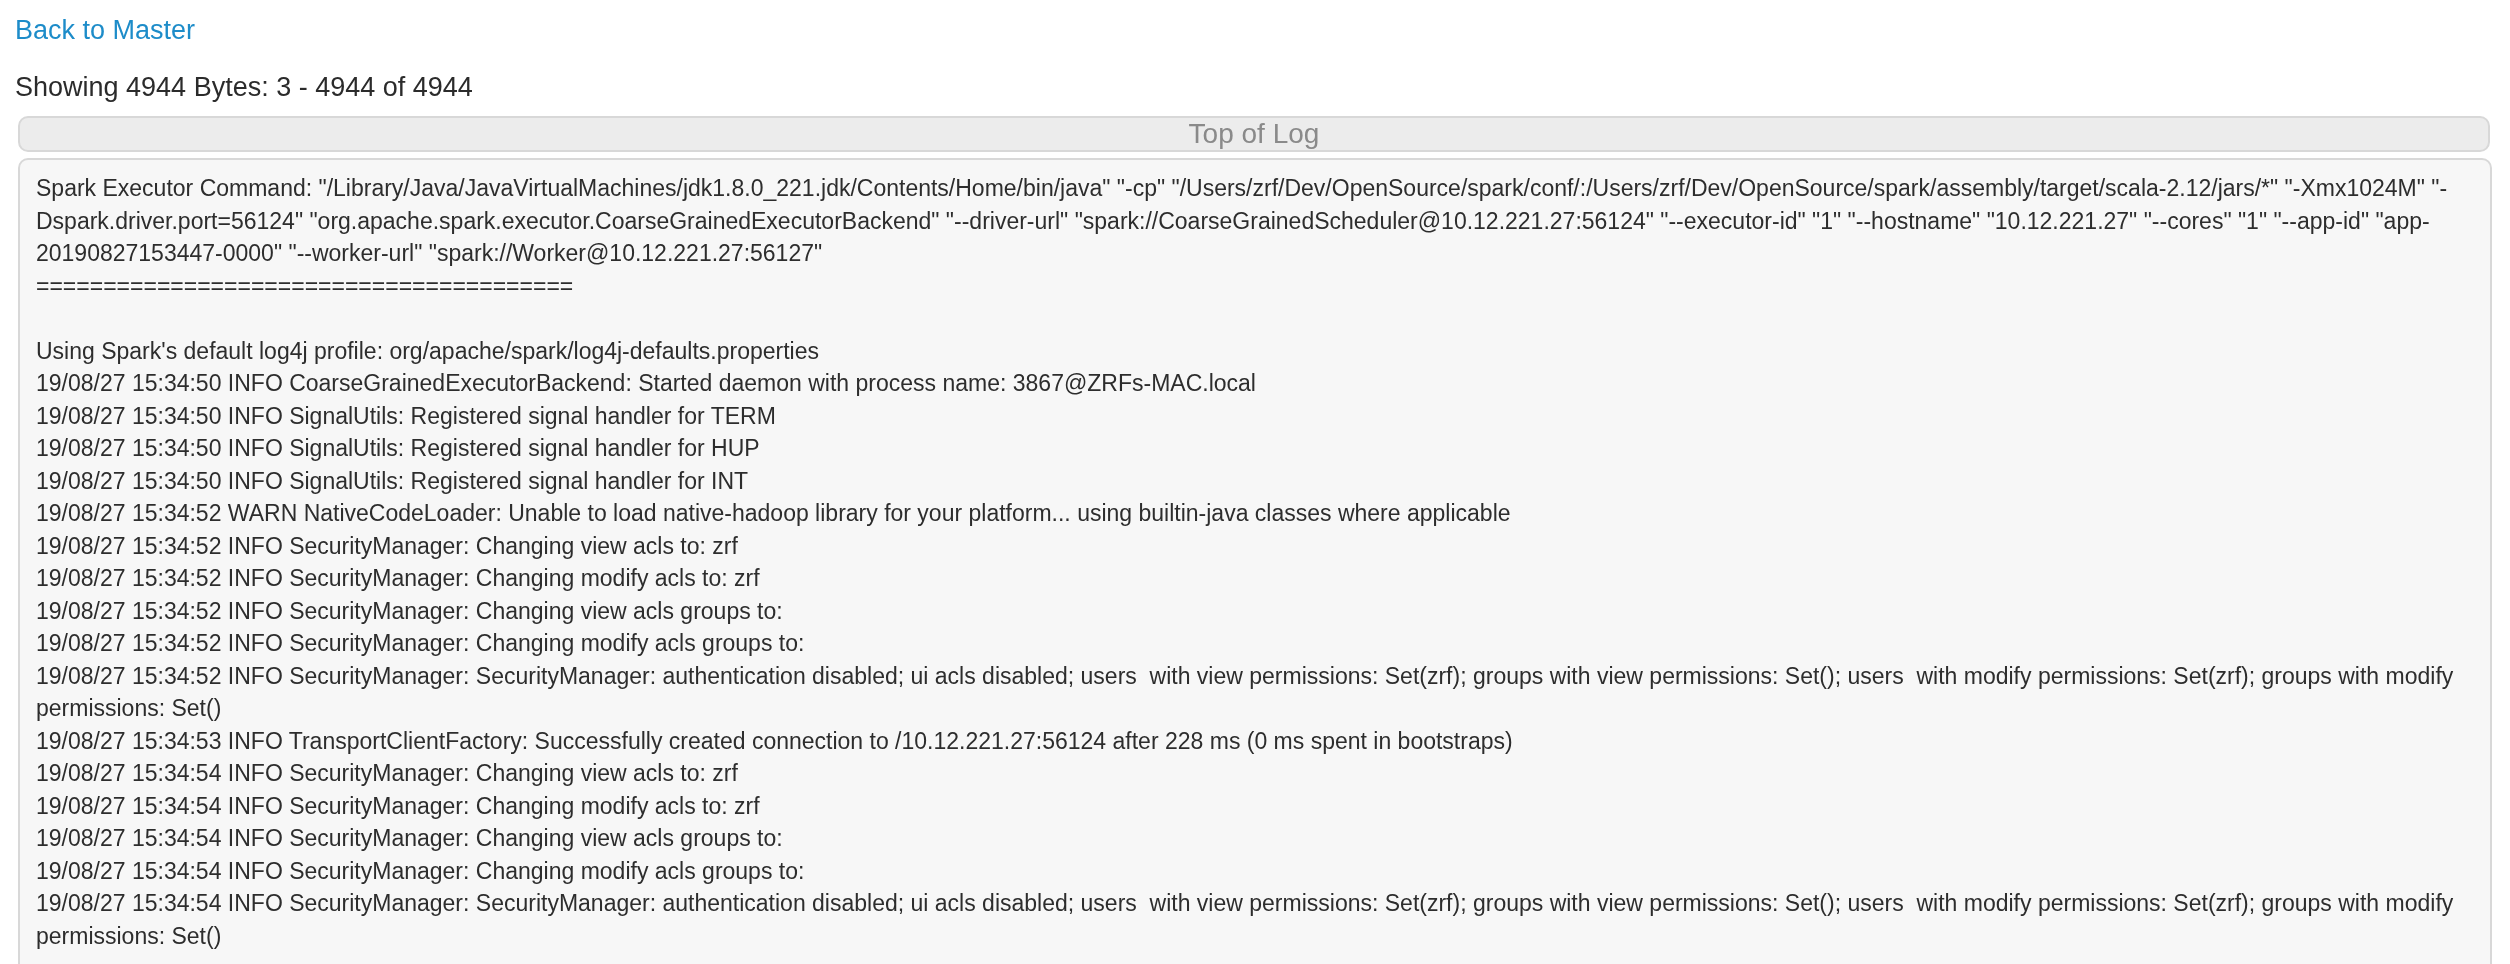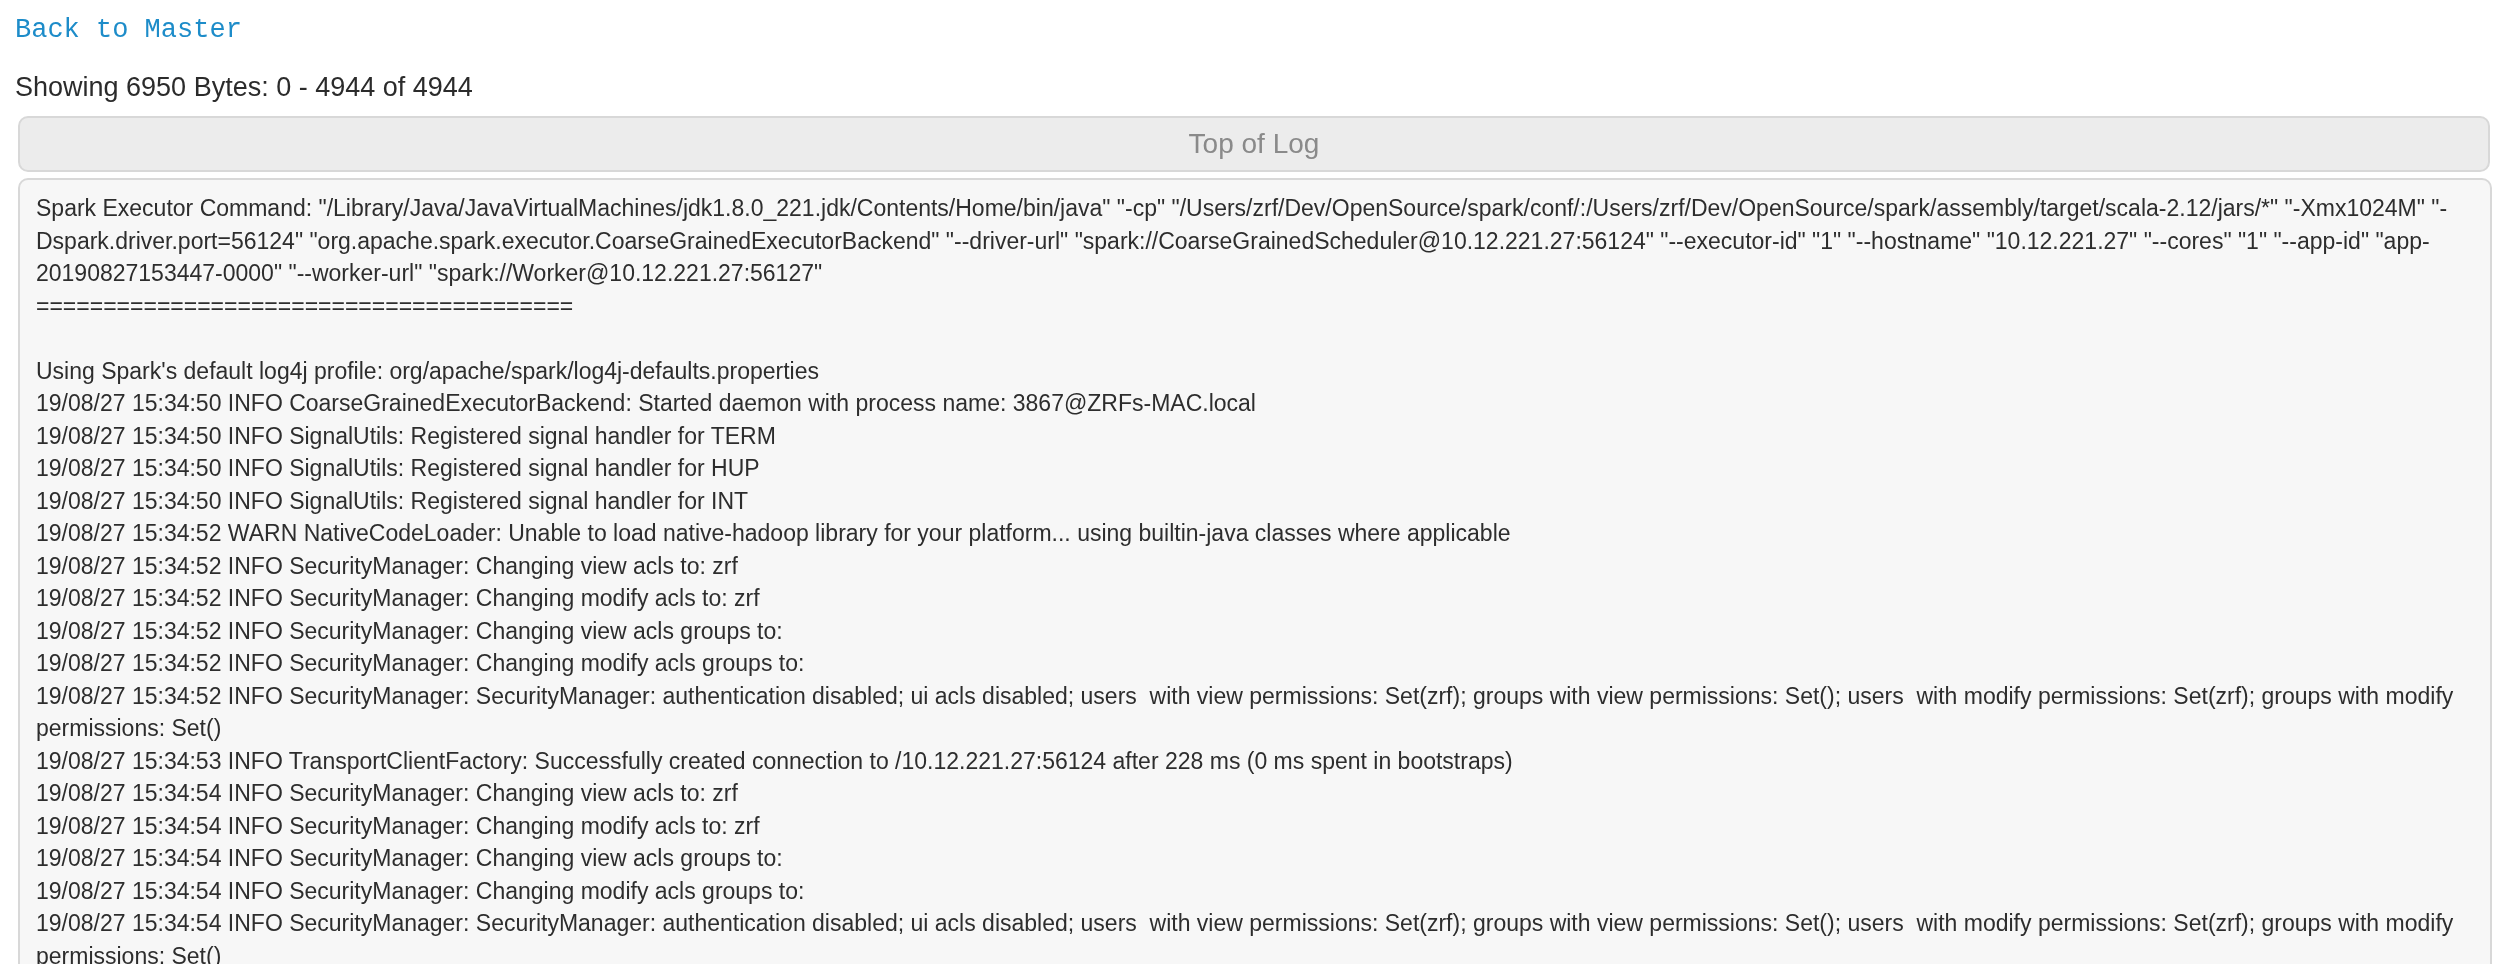--- a/index.html
+++ b/index.html
@@ -24,36 +24,35 @@
     font-family: "Liberation Sans", "DejaVu Sans", sans-serif;
   }
   .back-link {
     display: inline-block;
     margin: 14px 8px 0 15px;
     font-size: 27px;
     line-height: 33px;
     color: var(--link);
     text-decoration: none;
     cursor: pointer;
-    font-family: Liberation Mono, monospace;
   }
   .byte-range {
     margin: 24px 0 0 15px;
     font-size: 27px;
     line-height: 33px;
     color: var(--heading-text);
   }
   .log-header {
     margin: 12px 20px 0 18px;
-    height: 56px;
+    height: 36px;
     background: var(--bar-bg);
     border: 2px solid var(--bar-border);
     border-radius: 10px;
     display: flex;
-    align-items: center;
+    align-items: flex-end;
     justify-content: center;
     font-size: 28px;
     color: var(--bar-text);
   }
   .log-content {
     margin: 6px 18px 0 18px;
     min-height: 824px;
     background: var(--log-bg);
     border: 2px solid var(--log-border);
     border-radius: 10px;
@@ -70,21 +69,21 @@
     word-break: break-word;
   }
 </style>
 </head>
 <body>
 
 
 
 <a class="back-link">Back to Master</a>
 
-<div class="byte-range">Showing 6950 Bytes: 0 - 4944 of 4944</div>
+<div class="byte-range">Showing 4944 Bytes: 3 - 4944 of 4944</div>
 
 <div class="log-header">
   <span>Top of Log</span>
 </div>
 
 <div class="log-content">
   <pre class="log-pre">Spark Executor Command: "/Library/Java/JavaVirtualMachines/jdk1.8.0_221.jdk/Contents/Home/bin/java" "-cp" "/Users/zrf/Dev/OpenSource/spark/conf/:/Users/zrf/Dev/OpenSource/spark/assembly/target/scala-2.12/jars/*" "-Xmx1024M" "-Dspark.driver.port=56124" "org.apache.spark.executor.CoarseGrainedExecutorBackend" "--driver-url" "spark://CoarseGrainedScheduler@10.12.221.27:56124" "--executor-id" "1" "--hostname" "10.12.221.27" "--cores" "1" "--app-id" "app-20190827153447-0000" "--worker-url" "spark://Worker@10.12.221.27:56127"
 ========================================
 
 Using Spark's default log4j profile: org/apache/spark/log4j-defaults.properties

